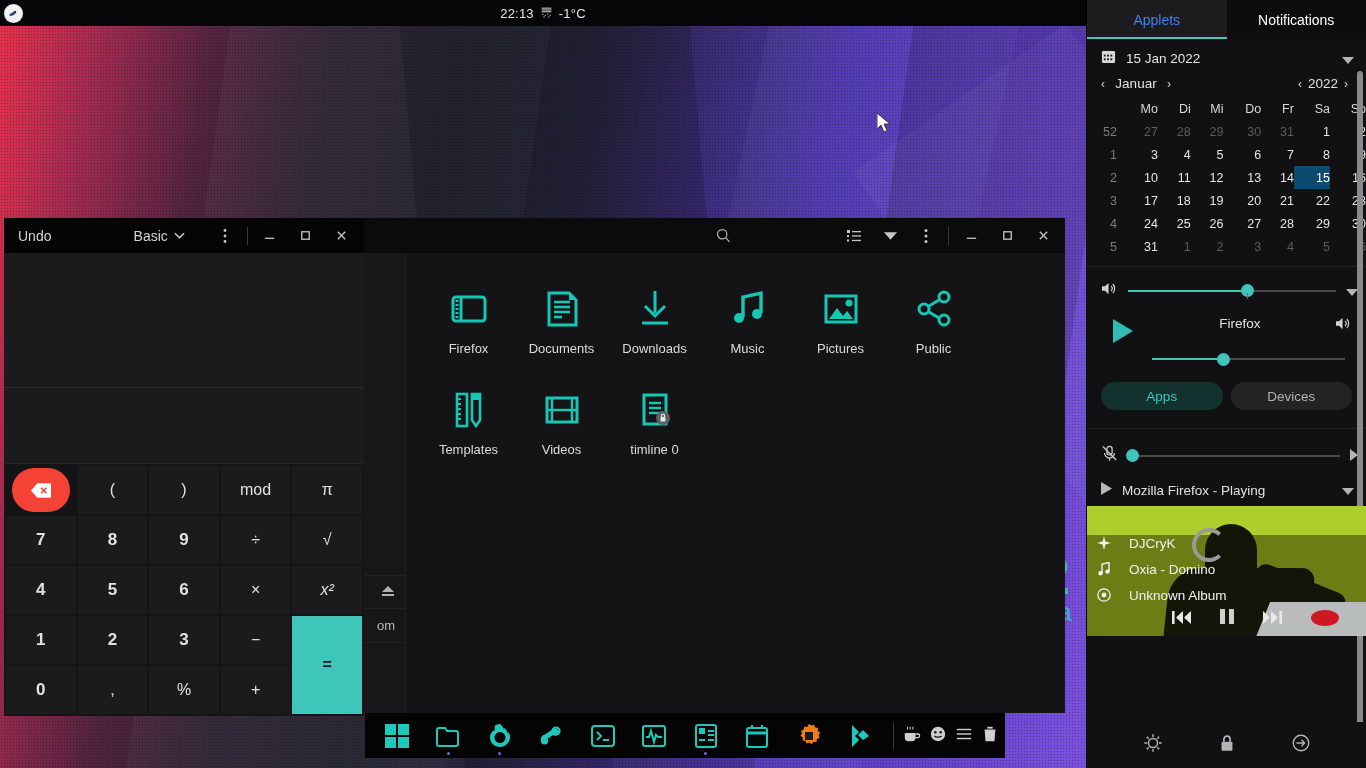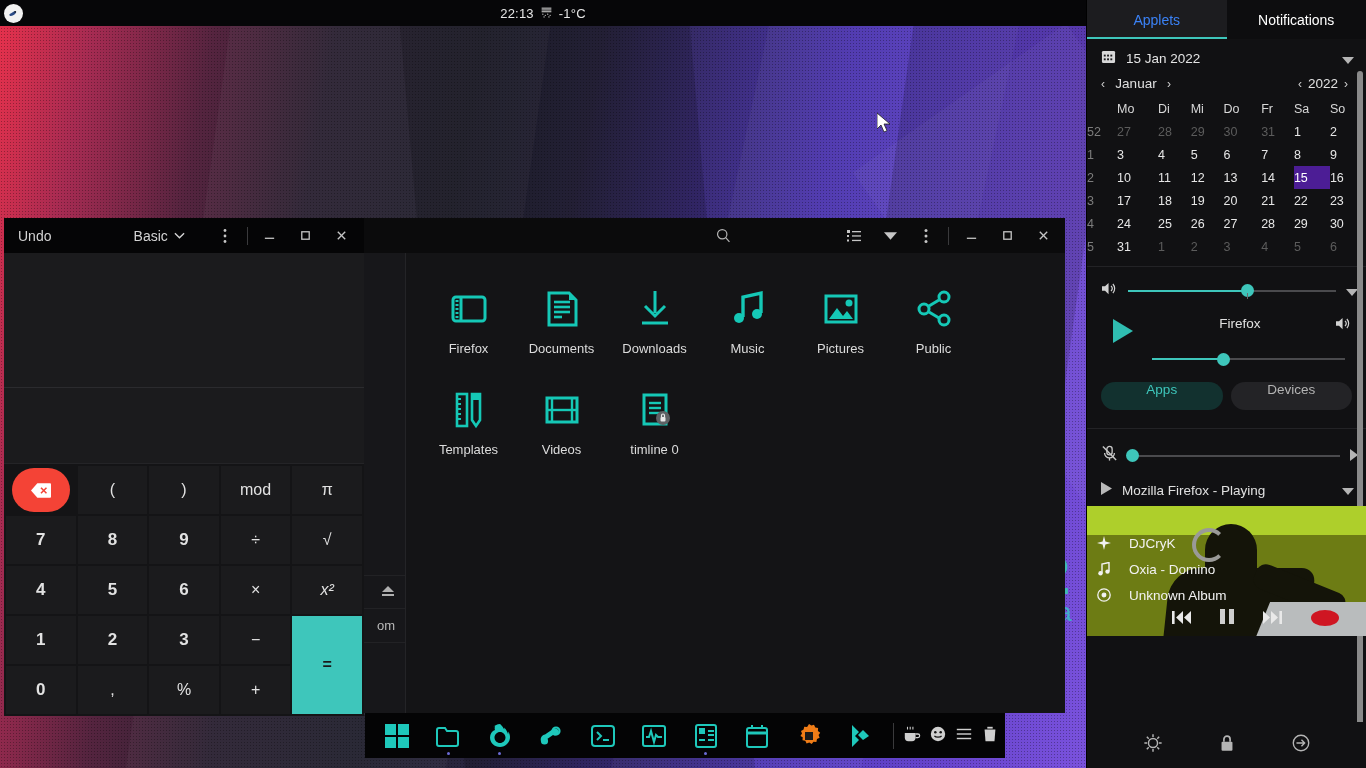--- a/index.html
+++ b/index.html
@@ -148,45 +148,45 @@
   .dateline .caret { margin-left:auto; color:#b5b5b5; }
 
   .cal-nav { display:flex; align-items:center; padding:2px 12px 4px 8px;
              color:#e0e0e0; font-size:13.5px; }
   .cal-nav .arrow { color:#cfcfcf; padding:0 6px; font-size:12px; }
   .cal-nav .mon { min-width:50px; text-align:center; }
   .cal-nav .yearwrap { margin-left:auto; display:flex; align-items:center; }
 
   table.cal { width:100%; border-collapse:collapse; margin-top:2px; }
   table.cal td, table.cal th {
-    text-align:left; font-size:12.5px; font-weight:400; padding:2px 0;
+    text-align:right; font-size:12.5px; font-weight:400; padding:2px 0;
     height:23px; color:#e6e6e6;margin-top:28px;
   }
   table.cal th { color:#d8d8d8; font-size:12.5px; }
   table.cal td.wk, table.cal th.wk { color:#7d7d7d; width:30px; }
   table.cal td.dim { color:#5c5c5c; }
-  table.cal td.sel { background:#4c1d95; color:#ffffff; }
+  table.cal td.sel { background:#0c4a6e; color:#ffffff; }
 
   .divider { height:1px; background:#232326; margin:8px 0; }
 
   .vol-row { display:flex; align-items:center; padding:6px 8px 6px 14px; gap:10px; }
   .slider { position:relative; flex:1; height:14px; display:flex; align-items:center; }
   .slider .track { position:absolute; left:0; right:0; height:2px; background:#4a4a4d; }
   .slider .fill { position:absolute; left:0; height:2px; background:#3ec6bb; }
   .slider .knob { position:absolute; width:13px; height:13px; border-radius:50%;
                   background:#3ec6bb; margin-left:-6px; }
   .slider .mark { position:absolute; top:9px; width:1px; height:6px; background:#6a6a6d; }
 
   .app-row { display:flex; align-items:flex-start; padding:10px 14px 4px 14px; gap:16px; }
   .app-play { width:44px; display:flex; align-items:center; justify-content:center; }
   .app-mid { flex:1; }
   .app-name { color:#e0e0e0; font-size:13.5px; text-align:center; }
 
   .segmented { display:flex; gap:8px; padding:10px 14px 10px 14px; }
-  .seg { flex:1; height:28px; border-radius:14px; display:flex; align-items:flex-start;
+  .seg { flex:1; height:28px; border-radius:14px; display:flex; align-items:center;
          justify-content:center; font-size:13.5px; }
   .seg.on  { background:#12312f; color:#3ec6bb; }
   .seg.off { background:#232326; color:#b3b3b3; }
 
   .mic-row { display:flex; align-items:center; padding:8px 8px 8px 14px; gap:10px; }
 
   .player-row { display:flex; align-items:center; padding:8px 12px 8px 14px; gap:10px;
                 color:#e0e0e0; font-size:13.5px; }
   .player-row .caret { margin-left:auto; color:#b5b5b5; }
 

